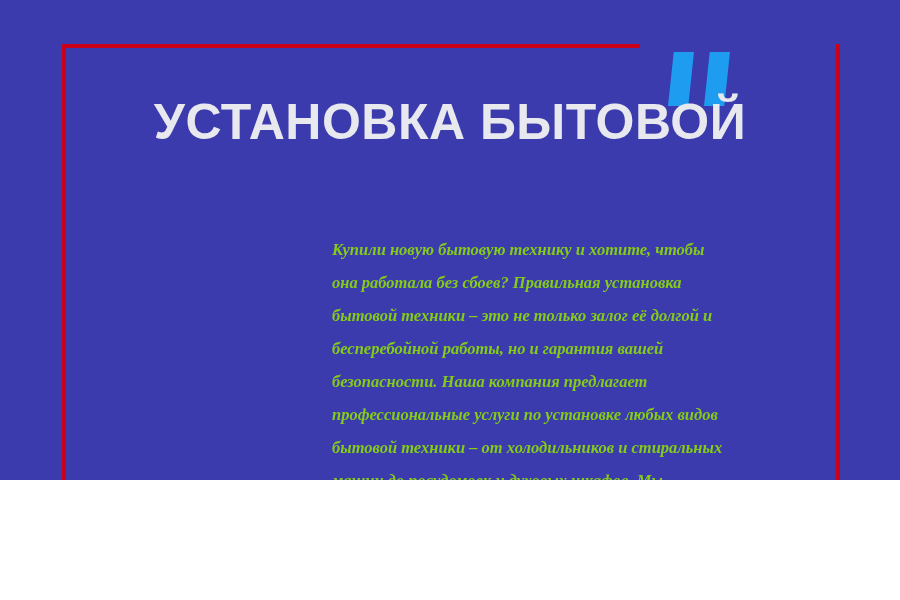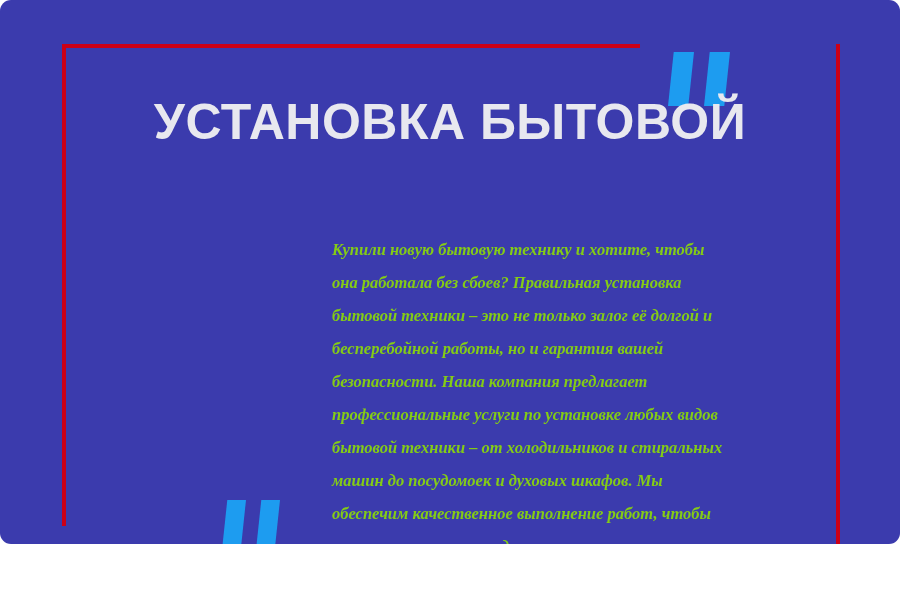--- a/index.html
+++ b/index.html
@@ -8,24 +8,23 @@
   }
   body {
     width: 900px;
     height: 600px;
     overflow: hidden;
     font-family: "Liberation Sans", sans-serif;
   }
   .slide {
     position: relative;
     width: 900px;
-    height: 544px;
+    height: 480px;
     background: #3b3bad;
     overflow: hidden;
-    border-radius: 11px;
   }
   
   .frame-top {
     position: absolute;
     left: 62px;
     top: 44px;
     width: 578px;
     height: 4px;
     background: #cc0018;
   }

